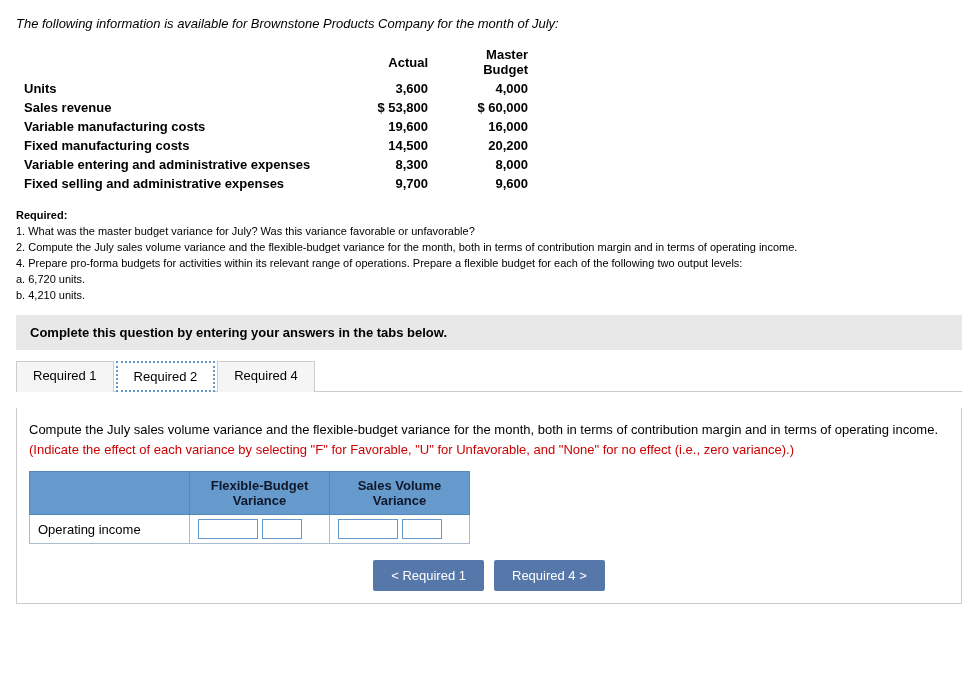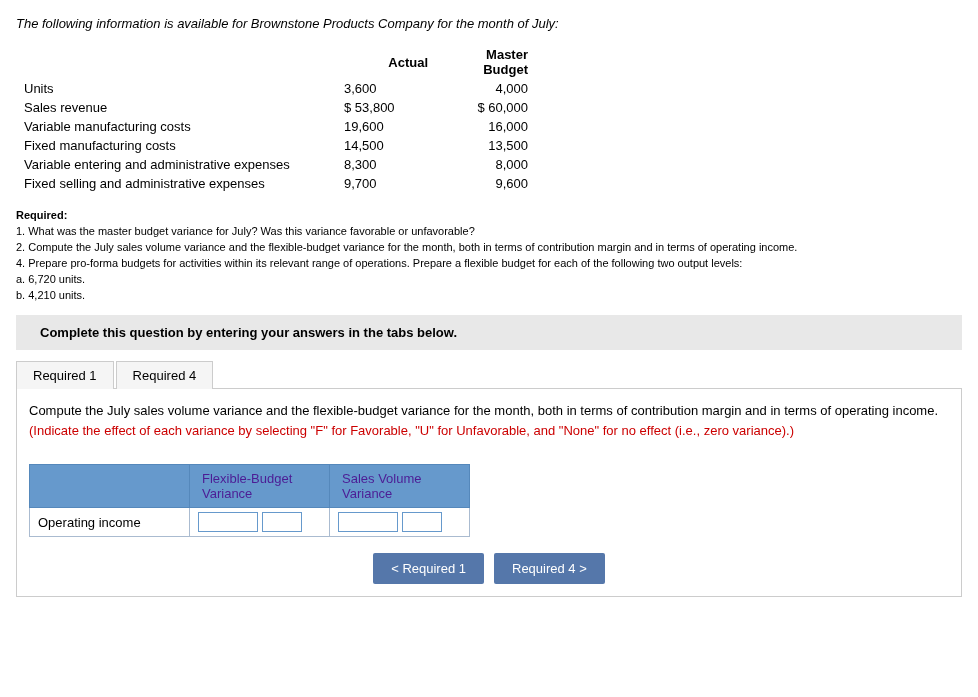--- a/index.html
+++ b/index.html
@@ -19,49 +19,50 @@
     }
 
     .data-table {
       border-collapse: collapse;
       margin-bottom: 16px;
       font-size: 13px;
     }
     .data-table td {
       padding: 2px 8px;
       white-space: nowrap;
+      font-weight: bold;
     }
     .data-table .col-label { min-width: 320px; }
-    .data-table .col-actual { text-align: left; min-width: 100px; }
+    .data-table .col-actual { text-align: right; min-width: 100px; }
     .data-table .col-master { text-align: right; min-width: 100px; }
     .data-table .header-row td {
       font-weight: bold;
       text-align: right;
       padding-bottom: 2px;
     }
     .data-table .header-row td.col-label { text-align: left; }
 
     .required-section {
       margin-bottom: 14px;
       font-size: 11px;
     }
     .required-section p { margin-bottom: 4px; }
 
     .instruction-box {
       background: #e8e8e8;
-      padding: 10px 24px;
+      padding: 10px 14px;
       margin-bottom: 10px;
       font-weight: bold;
       font-size: 13px;
     }
 
     .tabs-container {
       display: flex;
       border-bottom: 1px solid #ccc;
-      margin-bottom: 0;
+      margin-bottom: 16px;
     }
     .tab {
       padding: 6px 16px;
       cursor: pointer;
       font-size: 13px;
       border: 1px solid #ccc;
       border-bottom: none;
       background: #f5f5f5;
       margin-right: 2px;
       position: relative;
@@ -79,38 +80,38 @@
 
     .tab-content {
       border: 1px solid #ccc;
       border-top: none;
       padding: 12px;
       background: #fff;
     }
 
     .tab-description {
       font-size: 13px;
-      margin-bottom: 24px;
+      margin-bottom: 12px;
       line-height: 1.5;
     }
     .tab-description .highlight {
       color: #cc0000;
     }
 
     .variance-table {
       border-collapse: collapse;
       font-size: 13px;
       margin-bottom: 16px;
     }
     .variance-table th {
       background: #6699cc;
-      color: #4c1d95;
+      color: #0f172a;
       padding: 6px 12px;
-      text-align: left;
-      font-weight: normal;
+      text-align: center;
+      font-weight: bold;
       border: 1px solid #5588bb;
     }
     .variance-table th.empty-header {
       background: #6699cc;
       min-width: 160px;
     }
     .variance-table td {
       border: 1px solid #aabbd0;
       padding: 4px 8px;
       min-width: 140px;
@@ -181,21 +182,21 @@
     <td class="col-master">$ 60,000</td>
   </tr>
       <tr>
     <td class="col-label">Variable manufacturing costs</td>
     <td class="col-actual">19,600</td>
     <td class="col-master">16,000</td>
   </tr>
       <tr>
     <td class="col-label">Fixed manufacturing costs</td>
     <td class="col-actual">14,500</td>
-    <td class="col-master">13,500</td>
+    <td class="col-master">20,200</td>
   </tr>
       <tr>
     <td class="col-label">Variable entering and administrative expenses</td>
     <td class="col-actual">8,300</td>
     <td class="col-master">8,000</td>
   </tr>
       <tr>
     <td class="col-label">Fixed selling and administrative expenses</td>
     <td class="col-actual">9,700</td>
     <td class="col-master">9,600</td>
@@ -214,20 +215,23 @@
     </div>
 </div>
 
 <div class="instruction-box">
   <span>Complete this question by entering your answers in the tabs below.</span>
 </div>
 
 <div class="tabs-container">
   <div class="tab" id="tab-req1">
     <span>Required 1</span>
+  </div>
+  <div class="tab req2 active" id="tab-req2">
+    <span>Required 2</span>
   </div>
   <div class="tab" id="tab-req4">
     <span>Required 4</span>
   </div>
 </div>
 
 <div class="tab-content">
   <div class="tab-description">
     <span>Compute the July sales volume variance and the flexible-budget variance for the month, both in terms of contribution margin and in terms of operating income. </span><span class="highlight">(Indicate the effect of each variance by selecting "F" for Favorable, "U" for Unfavorable, and "None" for no effect (i.e., zero variance).)</span>
   </div>

